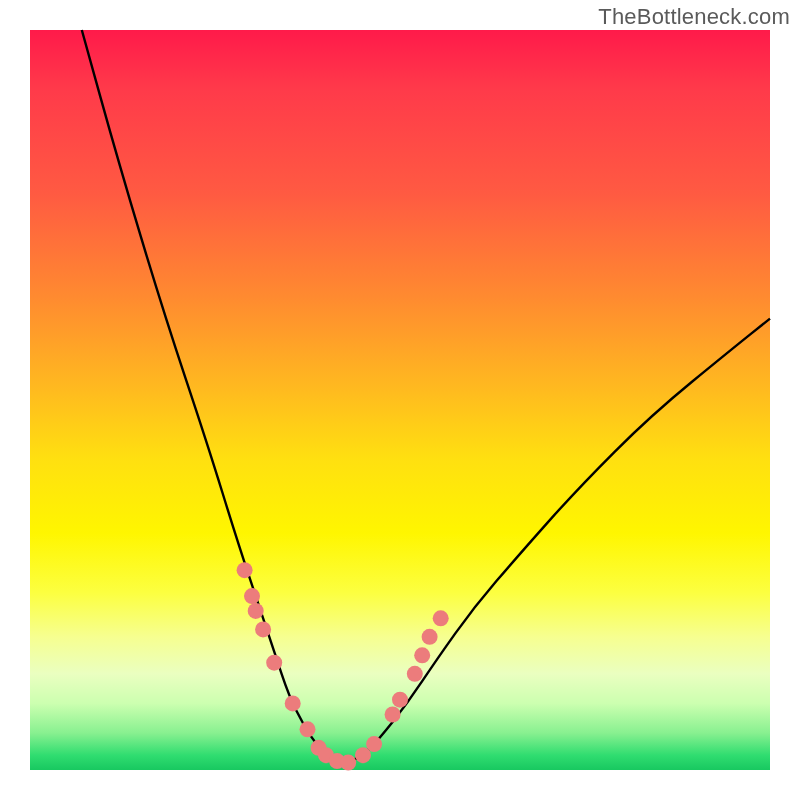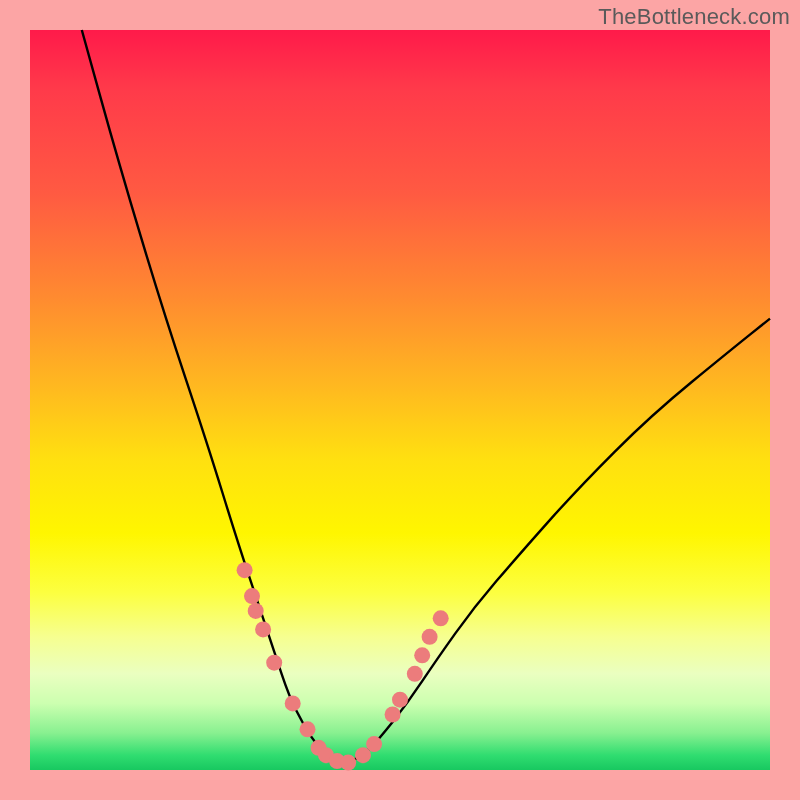--- a/index.html
+++ b/index.html
@@ -10,21 +10,21 @@
     overflow: hidden;
     background: #000;
     font-family: Arial, Helvetica, sans-serif;
   }
   .frame {
     position: absolute;
     top: 0;
     left: 0;
     width: 800px;
     height: 800px;
-    background: #fca5a5;
+    background: #ffffff;
   }
   .plot {
     position: absolute;
     top: 30px;
     left: 30px;
     width: 740px;
     height: 740px;
     
     background: linear-gradient(
       to bottom,

